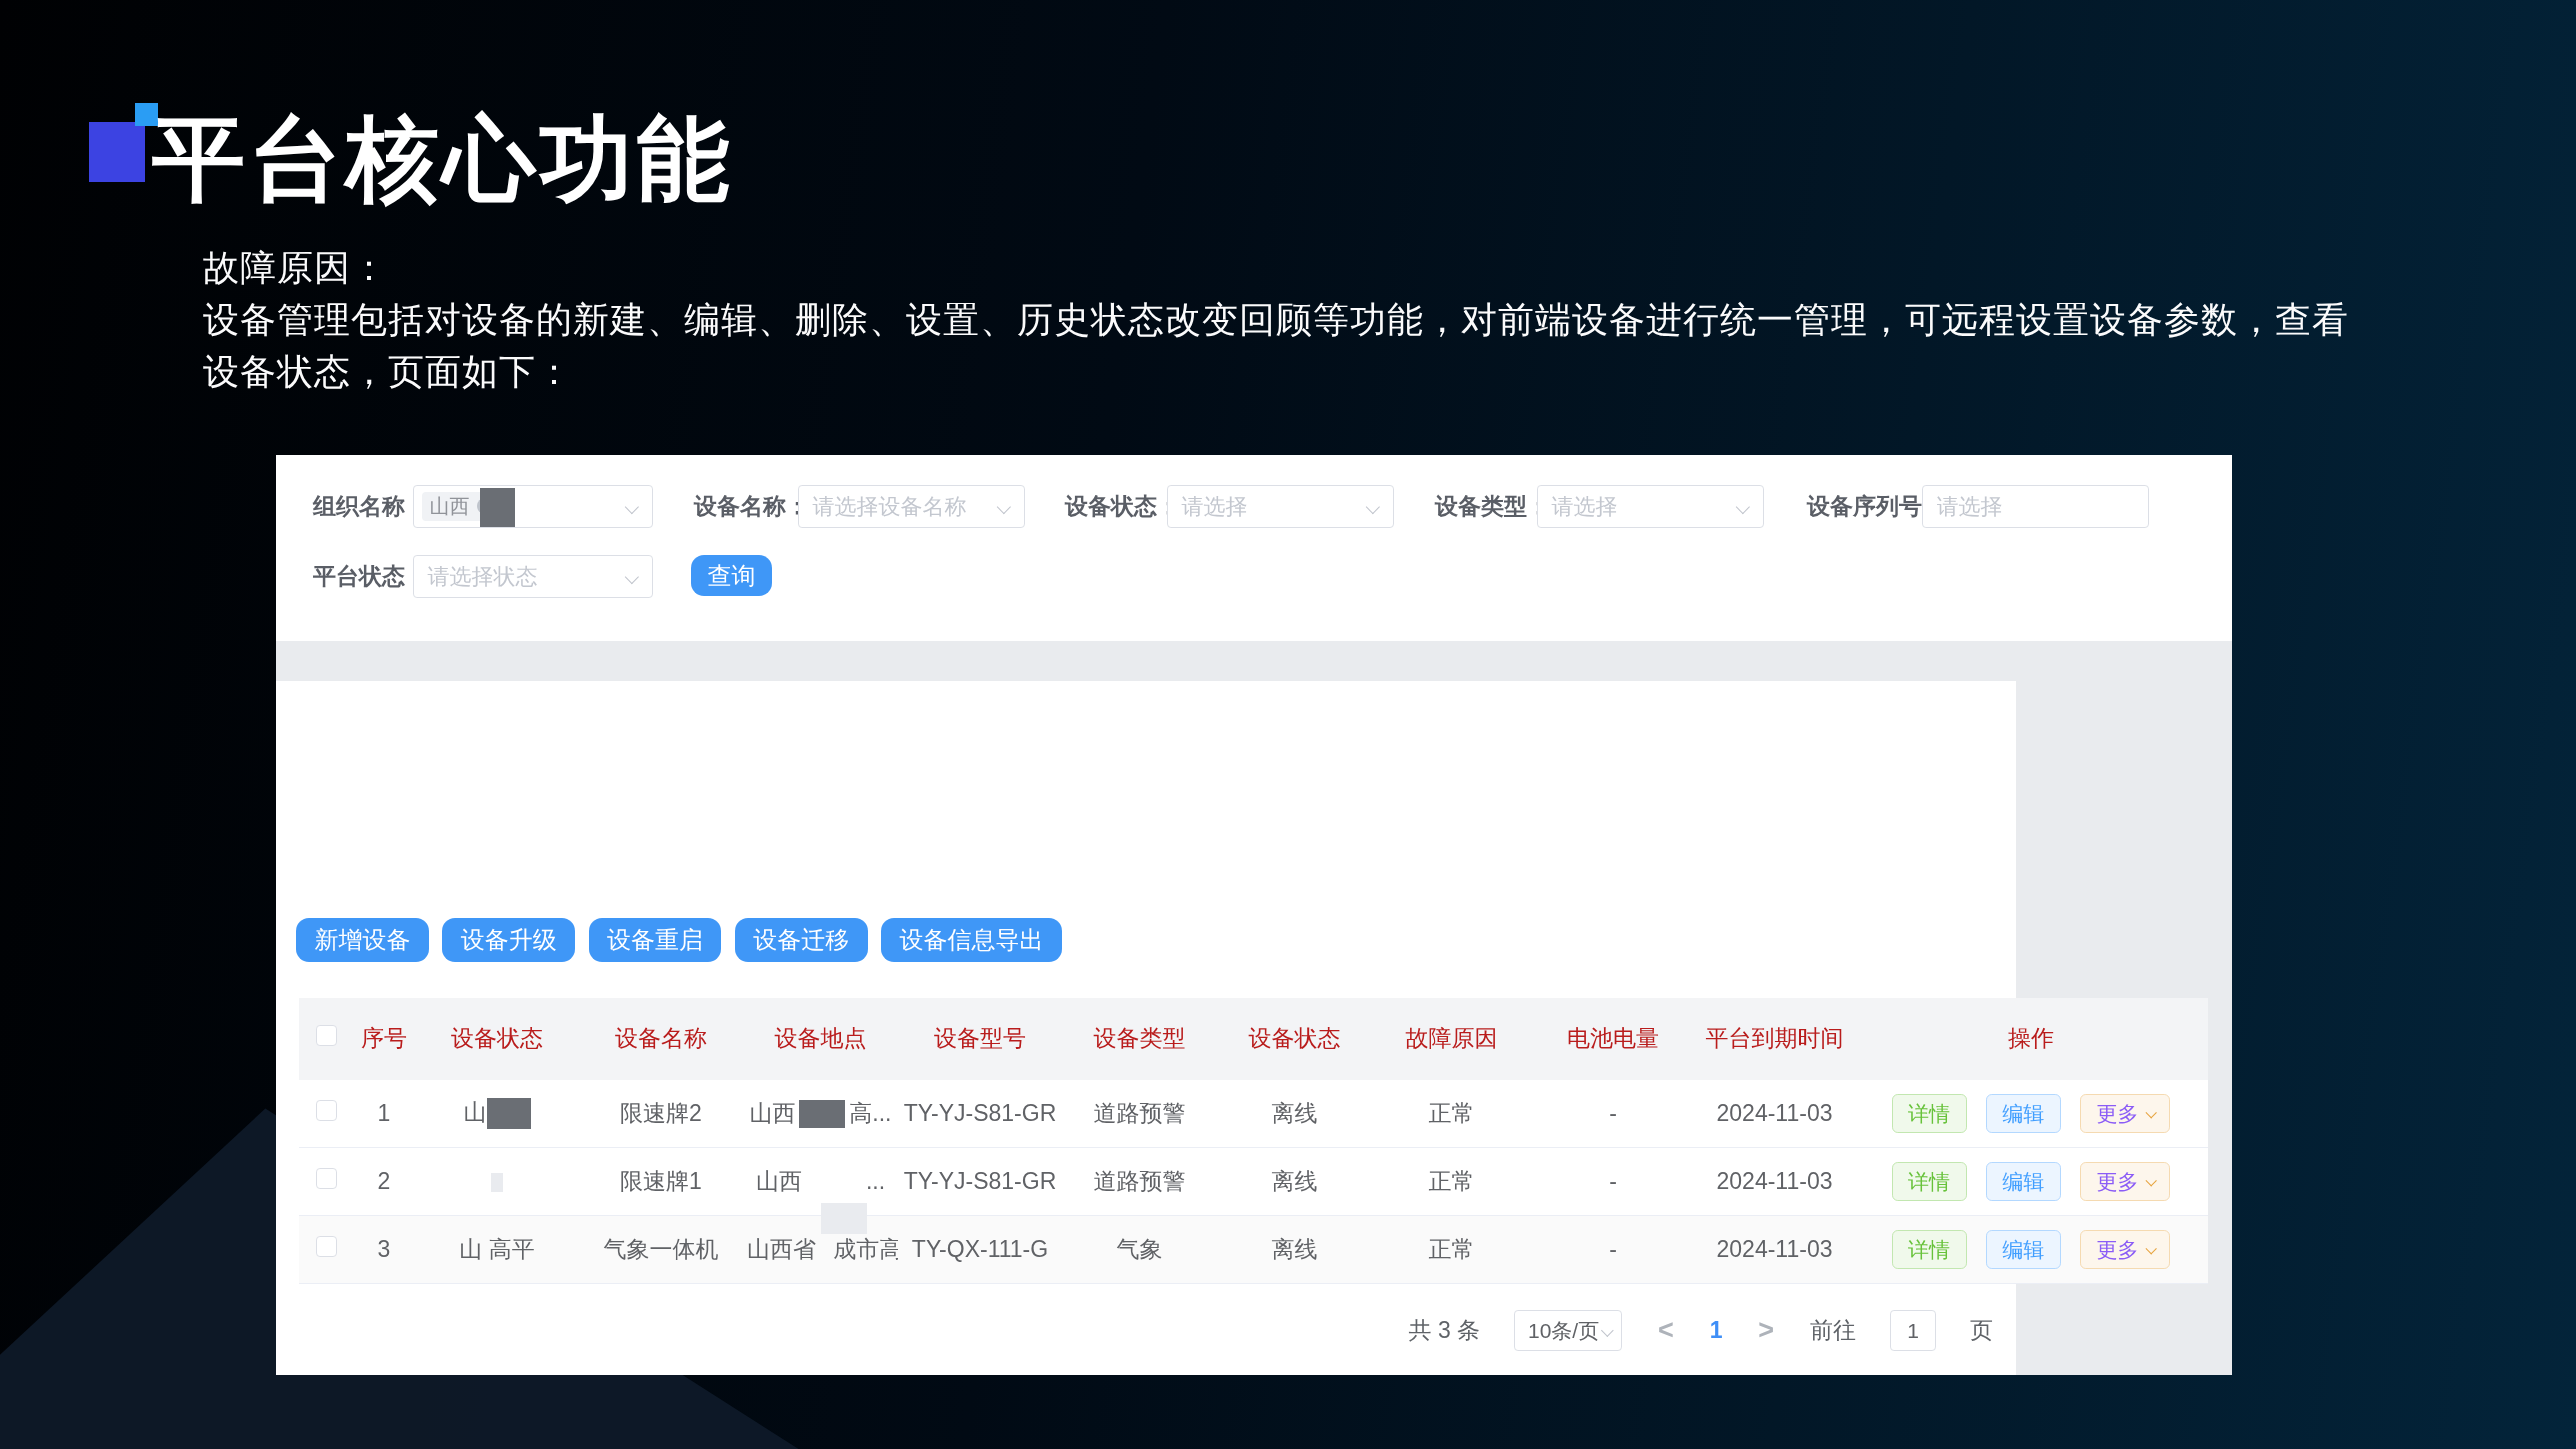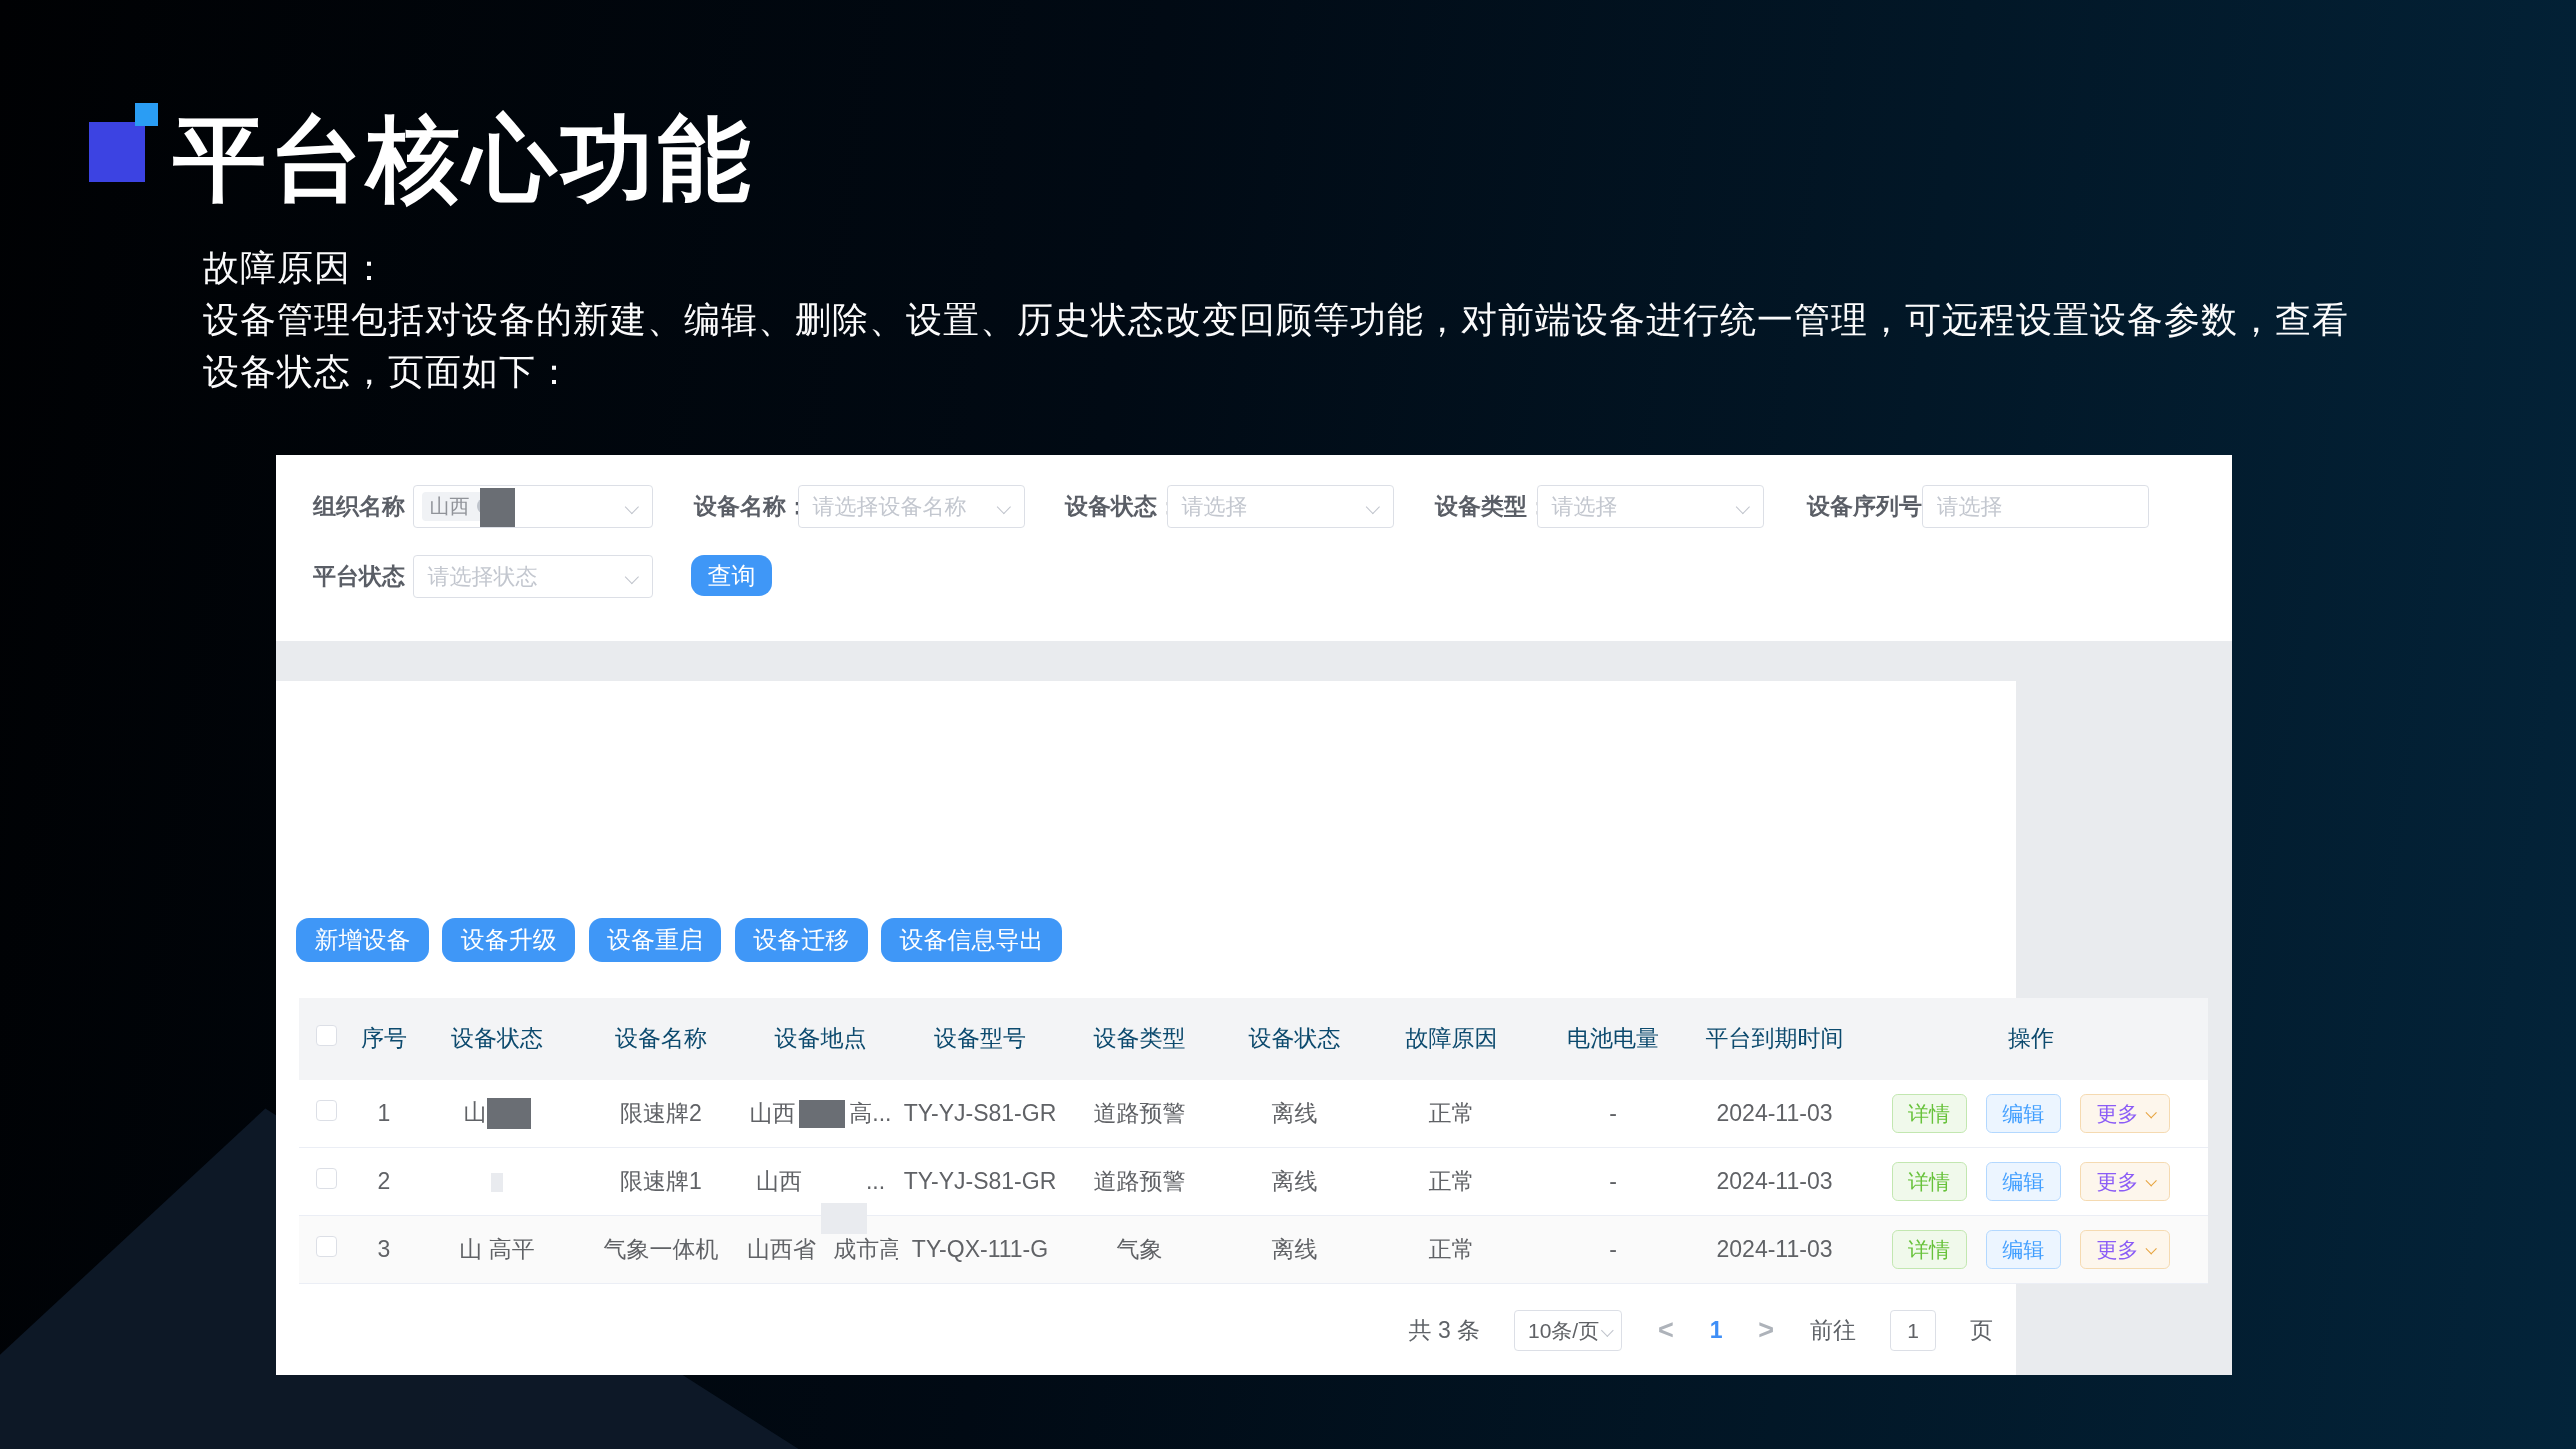--- a/index.html
+++ b/index.html
@@ -9,21 +9,21 @@
   .slide { position:absolute; inset:0; width:2576px; height:1449px; overflow:hidden;
            background:linear-gradient(98deg, #000103 0%, #010a14 42%, #03243a 100%); }
   .bg-tri { position:absolute; inset:0;
             background:#0e1a29; opacity:.92;
             clip-path:polygon(0 93.5%, 10.3% 76.5%, 31% 100%, 0 100%); }
 
   
   .title-wrap { position:absolute; left:89px; top:97px; }
   .sq-big { position:absolute; left:0; top:25px; width:56px; height:60px; background:#3c43e2; }
   .sq-small { position:absolute; left:46px; top:5.8px; width:23px; height:23px; background:#2a9df4; }
-  .slide-title { position:absolute; left:84px; top:0; width:1353px; white-space:nowrap;
+  .slide-title { position:absolute; left:63px; top:0; width:1353px; white-space:nowrap;
                  font-family:Liberation Sans, sans-serif; font-size:93px; font-weight:600;
                  color:#ffffff; letter-spacing:3.9px; }
   .para { position:absolute; left:203px; top:242px; width:2182px;
           font-family:"DejaVu Serif","Liberation Serif",serif; font-size:36px; line-height:1.44;
           color:#fbfbfc; letter-spacing:1px; }
 
   
   .panel { position:absolute; left:276px; top:455px; width:1956px; height:920px; background:#e9ebee; }
   .filter-card { position:absolute; left:0; top:0; width:1956px; height:186px; background:#fff; }
   .content-card { position:absolute; left:0; top:226px; width:1740px; height:694px; background:#fff; }
@@ -47,21 +47,21 @@
 
   .btn-primary { height:44px; background:#3f97f7; color:#fff; border:0; border-radius:13px;
                  font-size:24px; padding:0 18.4px; font-family:Liberation Sans, sans-serif; }
   .query-btn { position:absolute; left:415px; top:100px; height:41px; padding:0 16.4px; }
   .toolbar { position:absolute; left:20px; top:237px; display:flex; gap:13.5px; }
 
   
   .tbl { position:absolute; left:23px; top:317px; width:1909px; }
   .trow { display:grid; grid-template-columns:54px 62px 164px 164px 155px 164px 155px 155px 159px 164px 159px 354px;
           align-items:center; }
-  .thead { background:#f3f4f6; height:82px; color:#0c4a6e; font-size:23px; }
+  .thead { background:#f3f4f6; height:82px; color:#b91c1c; font-size:23px; }
   .tbody-row { height:68px; background:#fff; border-bottom:1px solid #ebeef5; color:#606266; font-size:23px; }
   .tbody-row.stripe { background:#fafafa; }
   .cell { text-align:center; line-height:1.3; padding:0 3.9px; overflow:hidden; white-space:nowrap; }
   .thead .cell { white-space:normal; }
   .cell.idx { white-space:normal; }
   .cb { display:inline-block; width:21px; height:21px; border:1.9px solid #dcdfe6; border-radius:3.9px; background:#fff; }
   .ops { display:flex; justify-content:center; gap:19.3px; }
   .op-btn { height:39px; border-radius:5.8px; font-size:21px; padding:0 15.5px; font-family:inherit;
             display:inline-flex; align-items:center; gap:7.7px; }
   .op-detail { color:#67c23a; background:#f0f9eb; border:1px solid #c2e7b0; }

